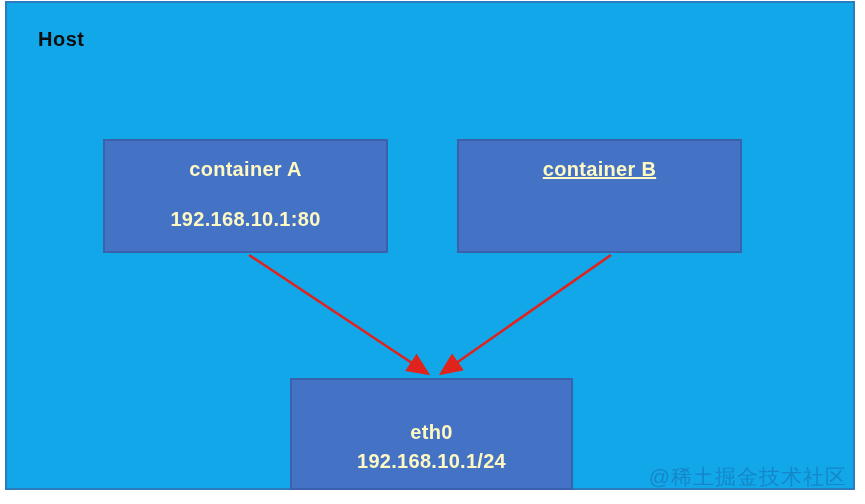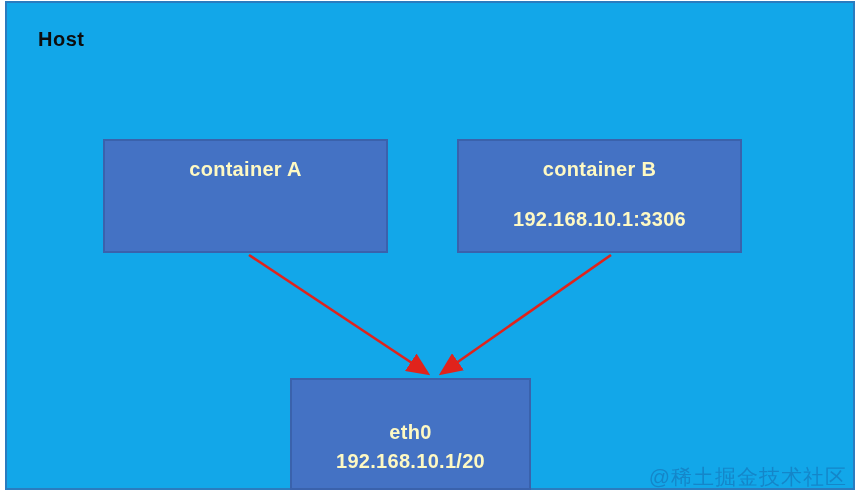--- a/index.html
+++ b/index.html
@@ -49,25 +49,25 @@
     letter-spacing: 0.3px;
   }
   .node-container {
     width: 285px;
     height: 114px;
     top: 139px;
     justify-content: space-between;
     padding: 17px 0 20px 0;
   }
   #container-a { left: 103px; }
-  #container-b { left: 457px; }
+  #container-b { left: 457px; text-decoration: underline; }
   .node-eth0 {
     left: 290px;
     top: 378px;
-    width: 241px;
+    width: 283px;
     height: 112px;
     justify-content: center;
     padding-top: 26px;
     line-height: 1.45;
   }
   .arrows-layer {
     position: absolute;
     left: 0;
     top: 0;
     width: 865px;
@@ -87,30 +87,30 @@
 </style>
 </head>
 <body>
 
 <div class="host-panel"></div>
 
 <div class="host-label">Host</div>
 
 <div class="node node-container" id="container-a">
   <div class="node-title">container A</div>
+  <div class="node-address">192.168.10.1:80</div>
 </div>
 
 <div class="node node-container" id="container-b">
   <div class="node-title">container B</div>
-  <div class="node-address">192.168.10.1:3306</div>
 </div>
 
 <div class="node node-eth0" id="eth0">
   <div class="node-title">eth0</div>
-  <div class="node-address">192.168.10.1/20</div>
+  <div class="node-address">192.168.10.1/24</div>
 </div>
 
 <svg class="arrows-layer" viewBox="0 0 865 504">
   <defs>
     <marker id="arrowhead" markerWidth="9" markerHeight="8" refX="7.5" refY="4" orient="auto">
       <polygon points="0 0, 9 4, 0 8" fill="#e0231c"></polygon>
     </marker>
   </defs>
   <line x1="249" y1="255" x2="427" y2="373" stroke="#e0231c" stroke-width="2.6" marker-end="url(#arrowhead)"></line>
   <line x1="611" y1="255" x2="442" y2="373" stroke="#e0231c" stroke-width="2.6" marker-end="url(#arrowhead)"></line>

